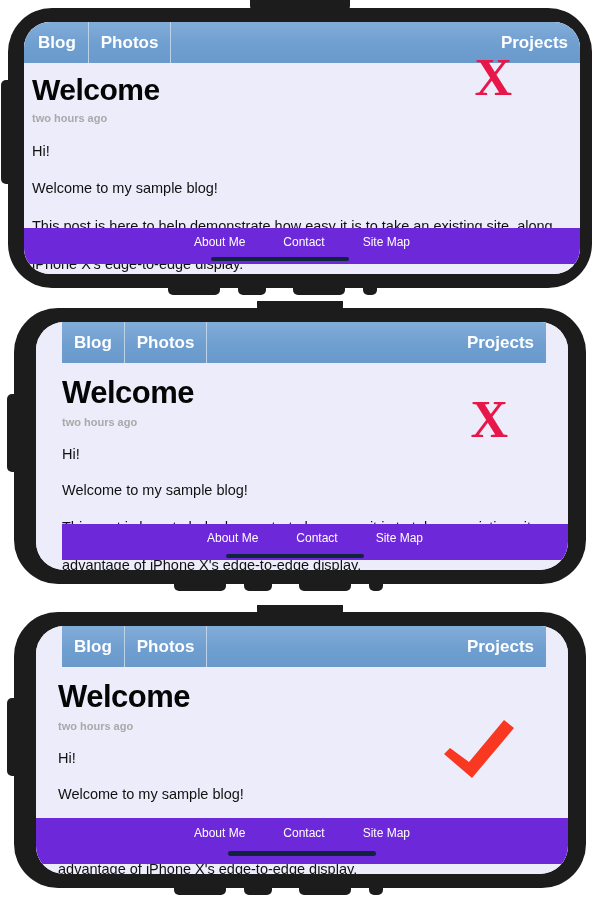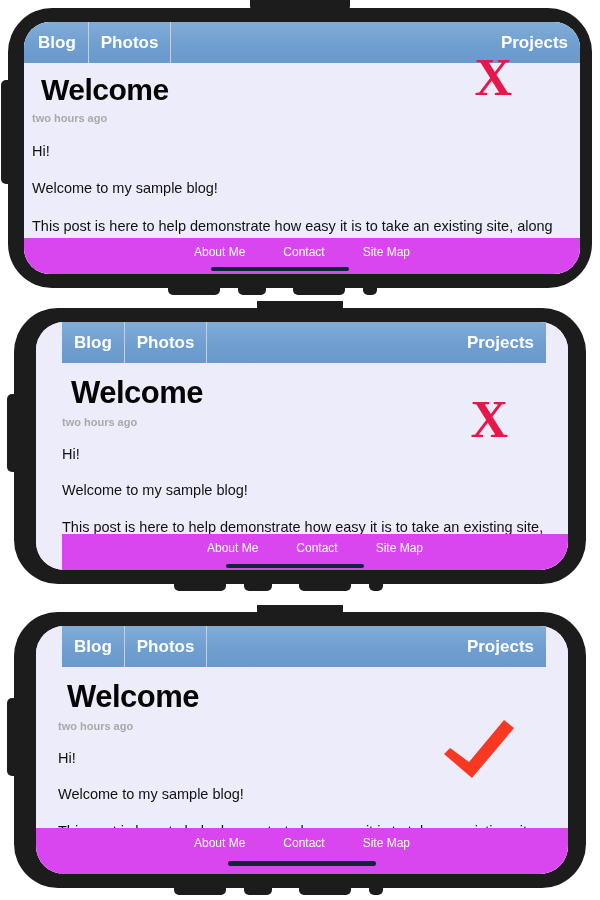--- a/index.html
+++ b/index.html
@@ -126,21 +126,20 @@
   .p1 .content { left: 0;   right: 8px;  padding-left: 8px; }
   .p2 .content { left: 26px; right: 22px; }
   .p3 .content { left: 22px; right: 22px; }
 
   .title {
     font-size: 31px;
     font-weight: bold;
     color: #050505;
     letter-spacing: -0.5px;
     margin-top: 12px;
-    margin-left: 9px;
   }
   .p1 .title { font-size: 30px; margin-top: 10px; }
 
   .timestamp {
     font-size: 11px;
     font-weight: bold;
     color: #a9a9a9;
     margin-top: 5px;
   }
 
@@ -167,23 +166,23 @@
   }
   .marker-check svg { display: block; }
 
   .p1 .marker { right: 68px; top: 30px; }
   .p2 .marker { right: 60px; top: 72px; }
   .p3 .marker { right: 52px; top: 92px; }
 
   
   .footer {
     position: absolute;
-    bottom: 0;
+    bottom: 10px;
     height: 38px;
-    background: #d946ef;
+    background: #6d28d9;
     z-index: 7;
   }
   .p1 .footer { left: 0; right: 0; height: 36px; }
   .p2 .footer { left: 26px; right: 0;  height: 36px; }
   .p3 .footer { left: 0;  right: 0;  height: 46px; }
 
   .footer-links {
     display: flex;
     justify-content: center;
     gap: 38px;

